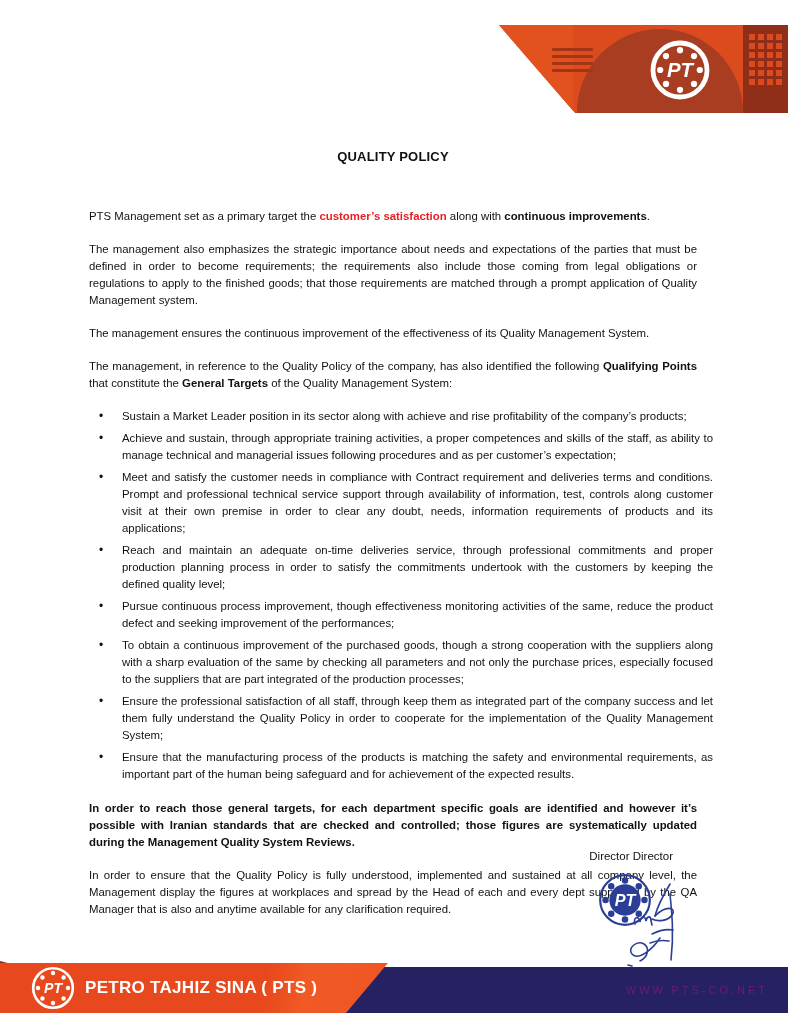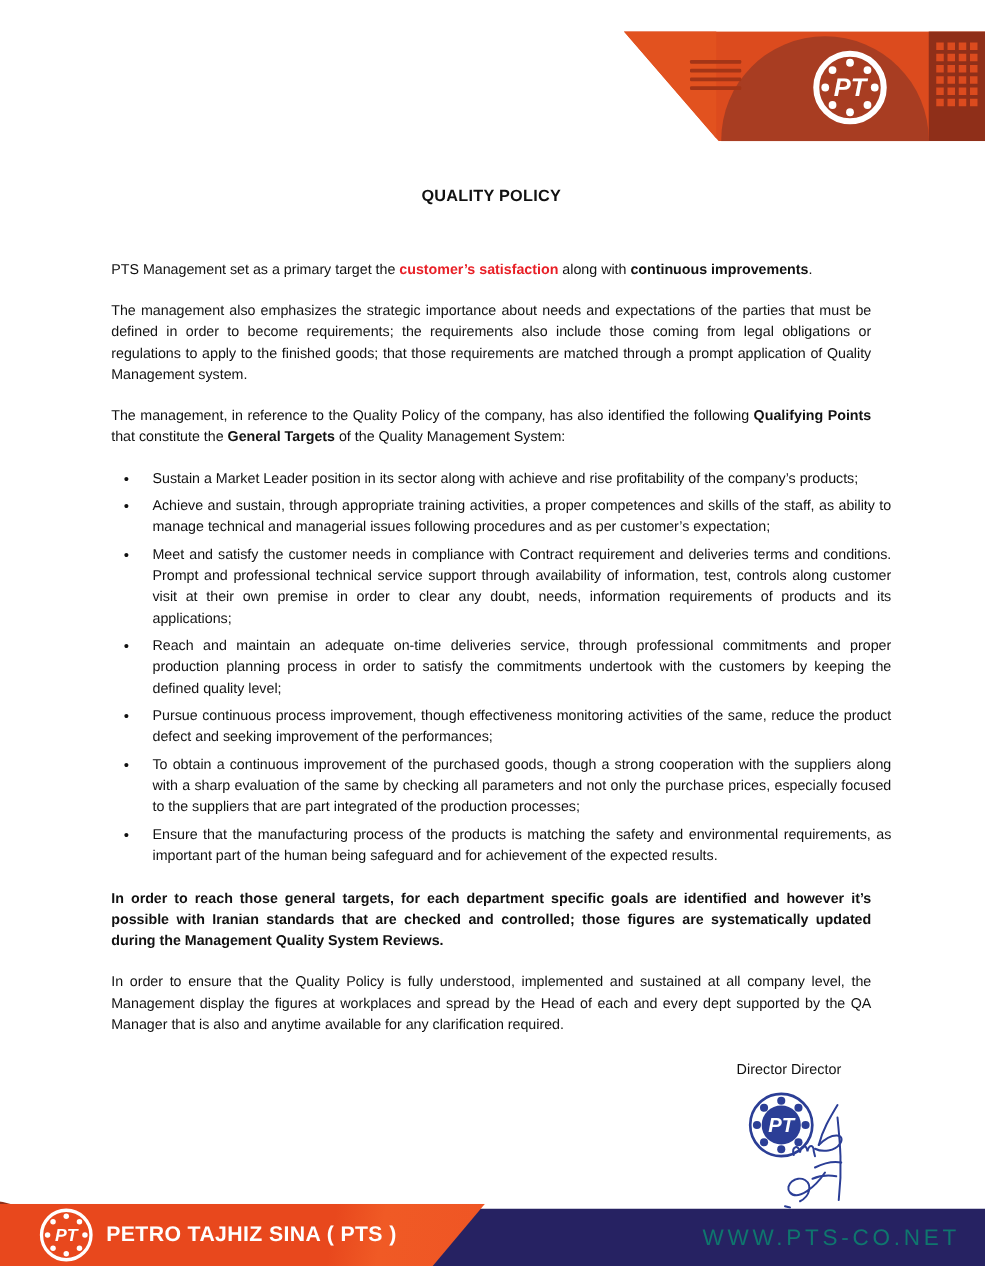--- a/index.html
+++ b/index.html
@@ -55,21 +55,21 @@
   .ft-sliver{position:absolute;left:0;top:0;width:46px;height:12px;background:#8F2F19;clip-path:polygon(0 0,46px 12px,0 12px);}
   .ft-orange{
     position:absolute;left:0;top:2px;width:388px;height:50px;
     background:linear-gradient(100deg,#E8481D 0%,#E8481D 68%,#F05A25 78%,#EF5524 100%);
     clip-path:polygon(0 0,388px 0,346px 50px,0 50px);
   }
   .ft-logo{position:absolute;left:31px;top:5px;width:44px;height:44px;}
   .ft-company{position:absolute;left:85px;top:0;height:54px;display:flex;align-items:center;
     color:#fff;font-weight:bold;font-size:17px;letter-spacing:.3px;}
   .ft-site{position:absolute;right:20px;top:6px;height:46px;display:flex;align-items:center;
-    color:#0f766e;font-size:18px;letter-spacing:3px;margin-left:33px;}
+    color:#701a75;font-size:11px;letter-spacing:3px;margin-left:33px;}
 </style>
 </head>
 <body>
 
 <div class="page">
 
   <div class="header-deco">
     <div class="hd-bright"></div>
     <div class="hd-dome"></div>
     <div class="hd-band"></div>
@@ -119,30 +119,32 @@
     </svg>
   </div>
 
   <div class="content">
     <h1 class="doc-title">QUALITY POLICY</h1>
 
     <p class="p1"><span>PTS Management set as a primary target the </span><span class="red">customer’s satisfaction</span><span> along with </span><span class="bold">continuous improvements</span><span>.</span></p>
 
     <p class="p2">The management also emphasizes the strategic importance about needs and expectations of the parties that must be defined in order to become requirements; the requirements also include those coming from legal obligations or regulations to apply to the finished goods; that those requirements are matched through a prompt application of Quality Management system.</p>
 
+    <p class="p3">The management ensures the continuous improvement of the effectiveness of its Quality Management System.</p>
 
     <p class="p4"><span>The management, in reference to the Quality Policy of the company, has also identified the following </span><span class="bold">Qualifying Points</span><span> that constitute the </span><span class="bold">General Targets</span><span> of the Quality Management System:</span></p>
 
     <ul class="targets">
       <li>Sustain a Market Leader position in its sector along with achieve and rise profitability of the company’s products;</li>
       <li>Achieve and sustain, through appropriate training activities, a proper competences and skills of the staff, as ability to manage technical and managerial issues following procedures and as per customer’s expectation;</li>
       <li>Meet and satisfy the customer needs in compliance with Contract requirement and deliveries terms and conditions. Prompt and professional technical service support through availability of information, test, controls along customer visit at their own premise in order to clear any doubt, needs, information requirements of products and its applications;</li>
       <li>Reach and maintain an adequate on-time deliveries service, through professional commitments and proper production planning process in order to satisfy the commitments undertook with the customers by keeping the defined quality level;</li>
       <li>Pursue continuous process improvement, though effectiveness monitoring activities of the same, reduce the product defect and seeking improvement of the performances;</li>
       <li>To obtain a continuous improvement of the purchased goods, though a strong cooperation with the suppliers along with a sharp evaluation of the same by checking all parameters and not only the purchase prices, especially focused to the suppliers that are part integrated of the production processes;</li>
+      <li>Ensure the professional satisfaction of all staff, through keep them as integrated part of the company success and let them fully understand the Quality Policy in order to cooperate for the implementation of the Quality Management System;</li>
       <li>Ensure that the manufacturing process of the products is matching the safety and environmental requirements, as important part of the human being safeguard and for achievement of the expected results.</li>
     </ul>
 
     <p class="p5">In order to reach those general targets, for each department specific goals are identified and however it’s possible with Iranian standards that are checked and controlled; those figures are systematically updated during the Management Quality System Reviews.</p>
 
     <p class="p6">In order to ensure that the Quality Policy is fully understood, implemented and sustained at all company level, the Management display the figures at workplaces and spread by the Head of each and every dept supported by the QA Manager that is also and anytime available for any clarification required.</p>
   </div>
 
   <div class="md-label">Director Director</div>
 

